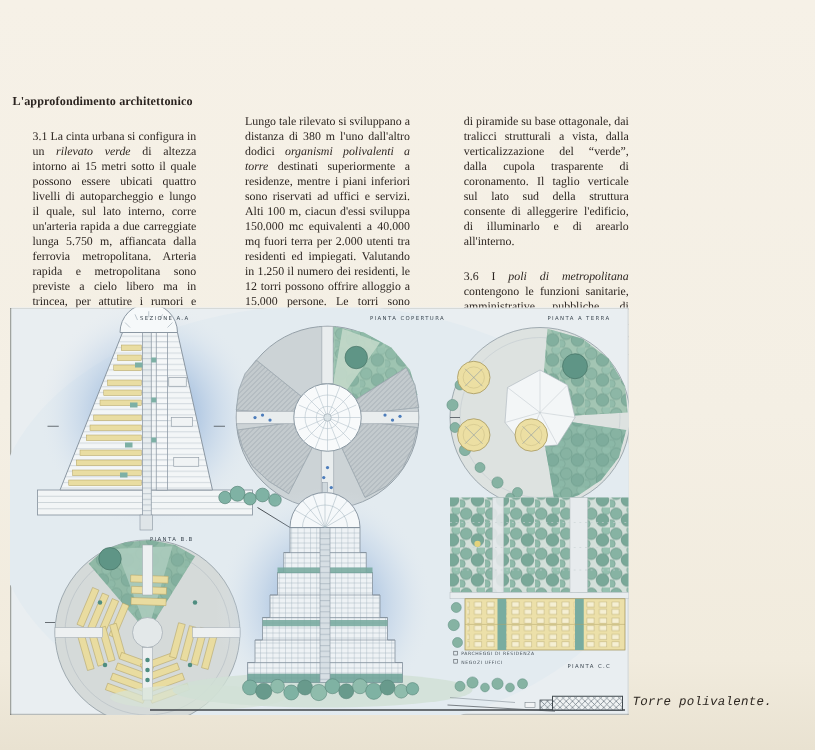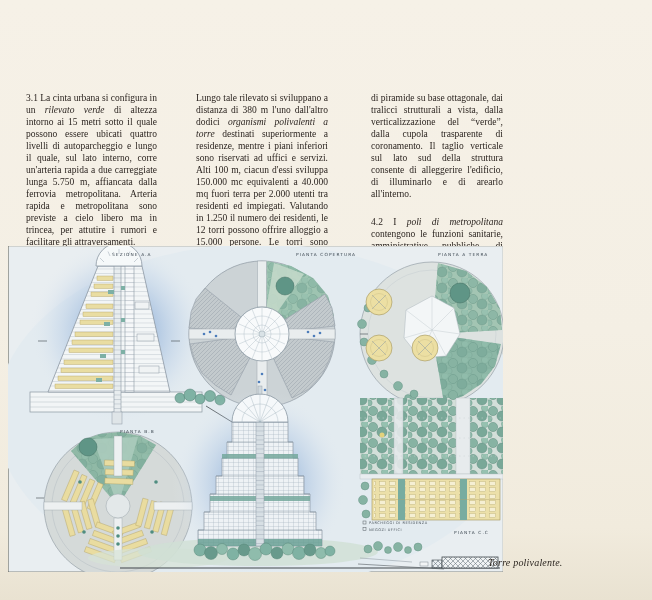--- a/index.html
+++ b/index.html
@@ -22,46 +22,47 @@
   #col2{left:180px;width:164px;}
   #col3{left:355px;width:164px;}
   .panel{
     position:absolute;left:8px;top:246px;width:495px;height:326px;overflow:hidden;
     background:#e9eef1;
     box-shadow:inset 1px 0 0 rgba(70,70,60,.45), inset 0 -1px 0 rgba(70,70,60,.30),
                inset 0 1px 0 rgba(130,128,110,.25), inset -1px 0 0 rgba(130,128,110,.18);
   }
   .panel svg{display:block;}
   .caption{
-    position:absolute;left:488px;top:556px;width:140px;
-    font-style:italic;font-size:10px;line-height:13px;color:#2c2620;letter-spacing:.2px;
+    position:absolute;left:506px;top:556px;width:140px;
+    font-style:italic;font-size:10px;line-height:13px;color:#2c2620;letter-spacing:.2px;font-family:Liberation Mono, monospace;
   }
   svg text{
     font-family:"DejaVu Sans","Liberation Sans",sans-serif;
     fill:#3f4a54;
   }
   .lbl{font-size:4.3px;letter-spacing:1.1px;}
   .lbl-sm{font-size:3.6px;letter-spacing:.5px;fill:#4a545c;}
 </style>
 </head>
 <body>
 
 <div class="page">
 
   <div id="col1" class="col">
+    <h2>L'approfondimento architettonico</h2>
     <p><span>3.1  La cinta urbana si configura in un </span><i class="em">rilevato verde</i><span> di altezza intorno ai 15 metri sotto il quale possono essere ubicati quattro livelli di autoparcheggio e lungo il quale, sul lato interno, corre un'arteria rapida a due carreggiate lunga 5.750 m, affiancata dalla ferrovia metropolitana. Arteria rapida e metropolitana sono previste a cielo libero ma in trincea, per attutire i rumori e facilitare gli attraversamenti.</span></p>
   </div>
 
   <div id="col2" class="col">
     <p><span>Lungo tale rilevato si sviluppano a distanza di 380 m l'uno dall'altro dodici </span><i class="em">organismi polivalenti a torre</i><span> destinati superiormente a residenze, mentre i piani inferiori sono riservati ad uffici e servizi. Alti 100 m, ciacun d'essi sviluppa 150.000 mc equivalenti a 40.000 mq fuori terra per 2.000 utenti tra residenti ed impiegati. Valutando in 1.250 il numero dei residenti, le 12 torri possono offrire alloggio a 15.000 persone. Le torri sono caratterizzate dalla forma a tronco</span></p>
   </div>
 
   <div id="col3" class="col">
     <p><span>di piramide su base ottagonale, dai tralicci strutturali a vista, dalla verticalizzazione del “verde”, dalla cupola trasparente di coronamento. Il taglio verticale sul lato sud della struttura consente di alleggerire l'edificio, di illuminarlo e di arearlo all'interno.</span></p>
-    <p><span>4.2  I </span><i class="em">poli di metropolitana</i><span> contengono le funzioni sanitarie, amministrative pubbliche, di ristorazione, commerciali, per la cultura e lo spettacolo; i tre principali sono ubicati tra i nuclei di Fidene e Serpentara il primo, sul-</span></p>
+    <p><span>3.6  I </span><i class="em">poli di metropolitana</i><span> contengono le funzioni sanitarie, amministrative pubbliche, di ristorazione, commerciali, per la cultura e lo spettacolo; i tre principali sono ubicati tra i nuclei di Fidene e Serpentara il primo, sul-</span></p>
   </div>
 
   <div class="panel">
   <svg width="495" height="326" viewBox="0 0 495 326">
     <defs>
       <radialGradient id="glow">
         <stop offset="0%" stop-color="#6e93c8" stop-opacity="0.9"></stop>
         <stop offset="40%" stop-color="#8fb0d9" stop-opacity="0.6"></stop>
         <stop offset="72%" stop-color="#bcd0e8" stop-opacity="0.32"></stop>
         <stop offset="100%" stop-color="#e9eef1" stop-opacity="0"></stop>

